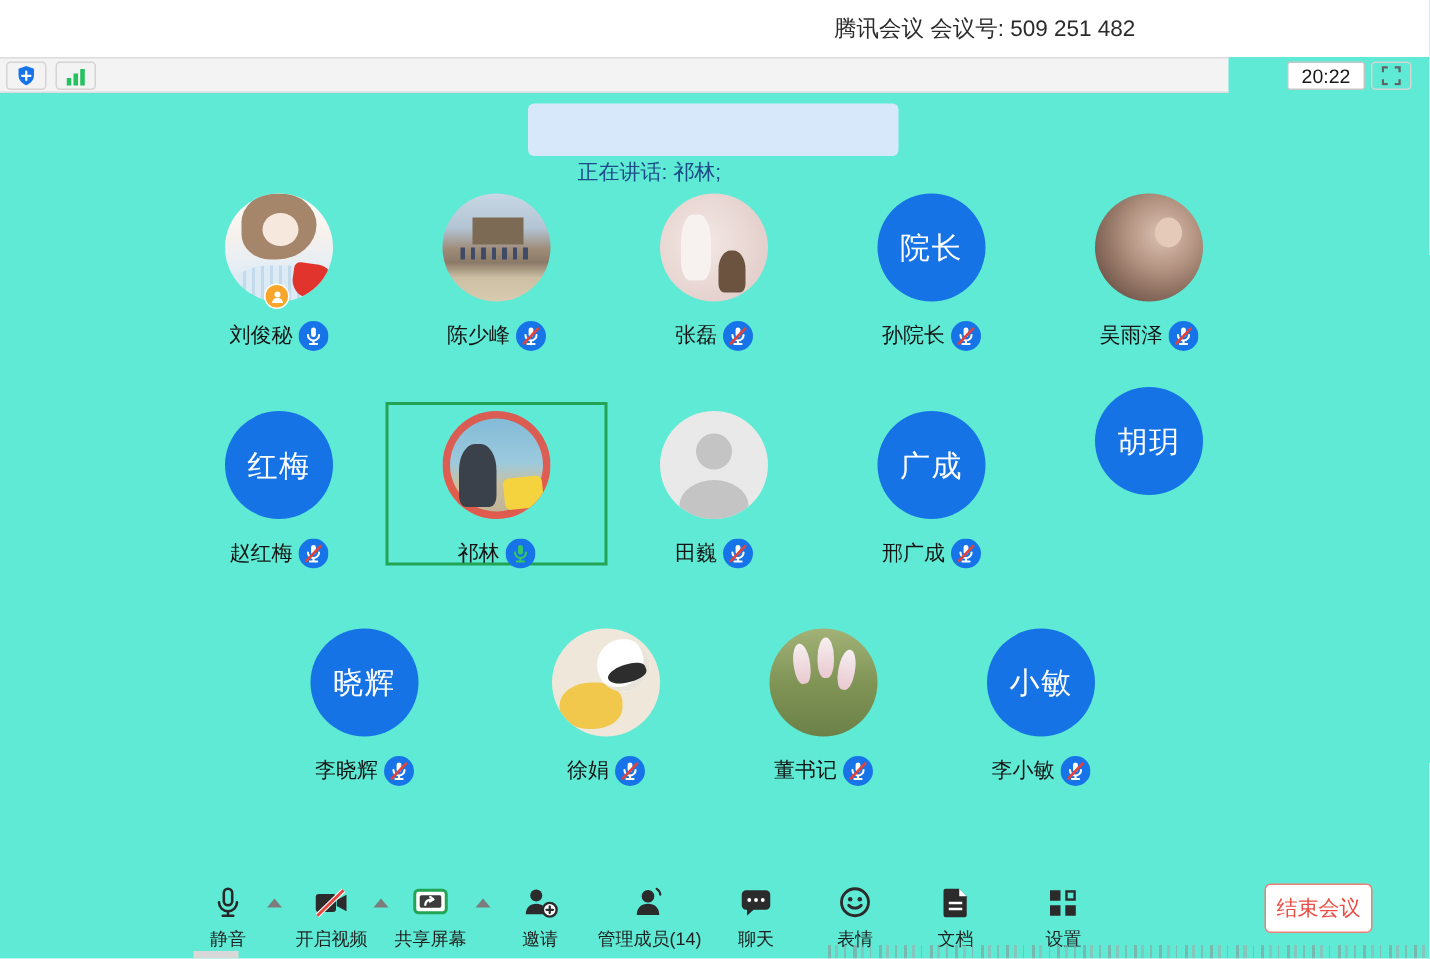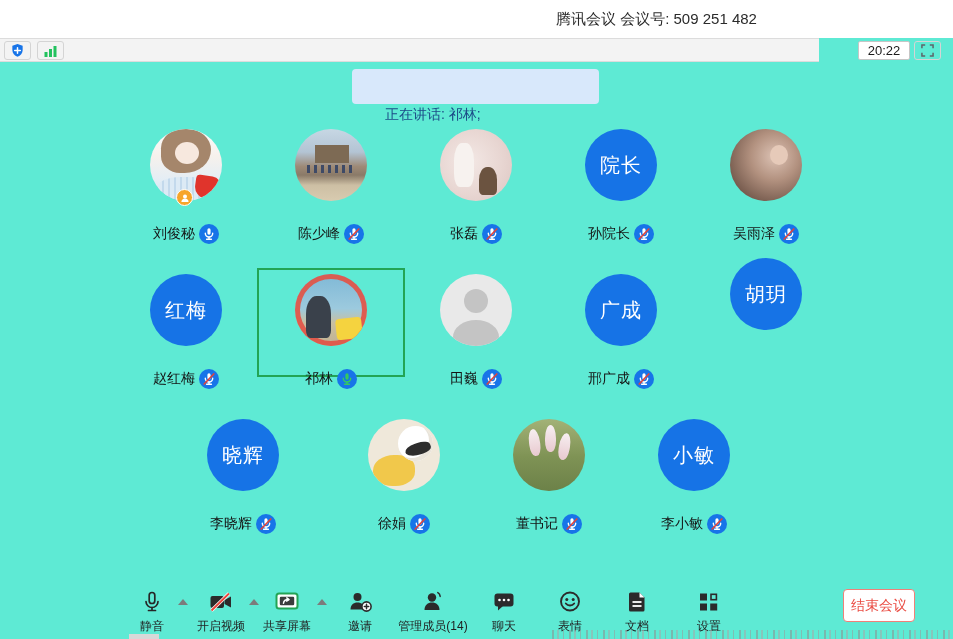--- a/index.html
+++ b/index.html
@@ -22,21 +22,21 @@
   .banner{position:absolute;left:352px;top:69px;width:247px;height:35px;background:#d8e8fb;
           border-radius:4px;}
   .banner span{position:absolute;left:33px;top:9px;font-size:14px;color:#1c4b87;margin-top:28px;}
   
   .tile{position:absolute;width:148px;height:109px;border:2px solid transparent;
         box-sizing:border-box;padding-top:4px;}
   .tile.selected{border-color:#23a455;}
   .av{position:relative;width:72px;height:72px;border-radius:50%;margin:0 auto;overflow:hidden;}
   .av-blue{background:#1673e6;display:flex;align-items:center;justify-content:center;}
   .av-blue span{color:#fff;font-size:20px;letter-spacing:1px;}
-  .nrow{display:flex;align-items:center;justify-content:center;gap:4px;margin-top:22px;height:22px;}
+  .nrow{display:flex;align-items:center;justify-content:center;gap:4px;margin-top:12px;height:22px;}
   .pname{font-size:14px;color:#141414;white-space:nowrap;}
   .mic{width:20px;height:20px;display:inline-block;line-height:0;}
   
   .av-liu{background:linear-gradient(180deg,#fdfcfb 0%,#f6f1ec 38%,#e3edf5 72%,#d3e2f0 100%);}
   .av-liu::before{content:"";position:absolute;left:11px;top:0px;width:50px;height:44px;
       background:#a5866b;border-radius:48% 52% 58% 42%;}
   .av-liu::after{content:"";position:absolute;left:25px;top:13px;width:24px;height:22px;
       background:#f7e8de;border-radius:50%;}
   .av-liu .shirt{position:absolute;left:8px;bottom:0;width:56px;height:24px;border-radius:40% 40% 0 0;
       background:repeating-linear-gradient(90deg,#dceaf5 0 4px,#c3d9ec 4px 6px);}

